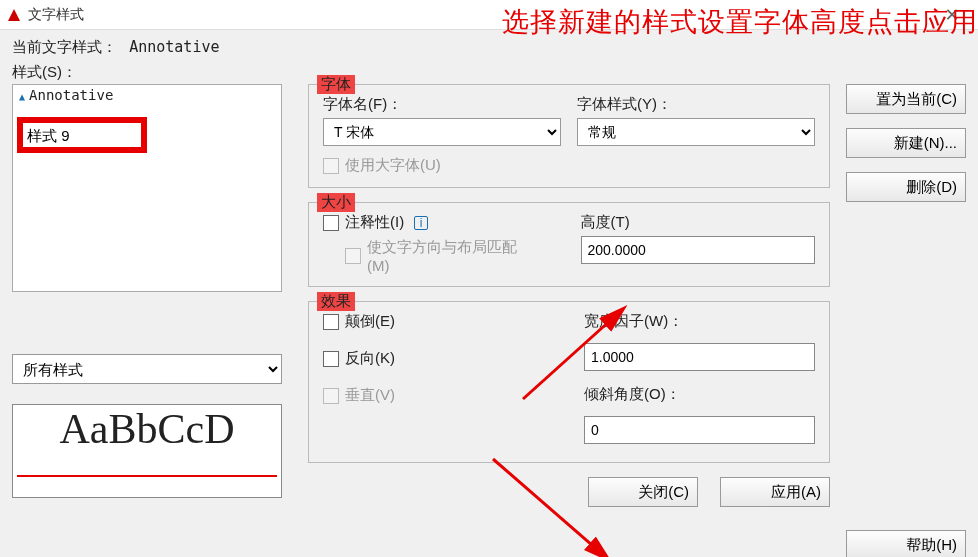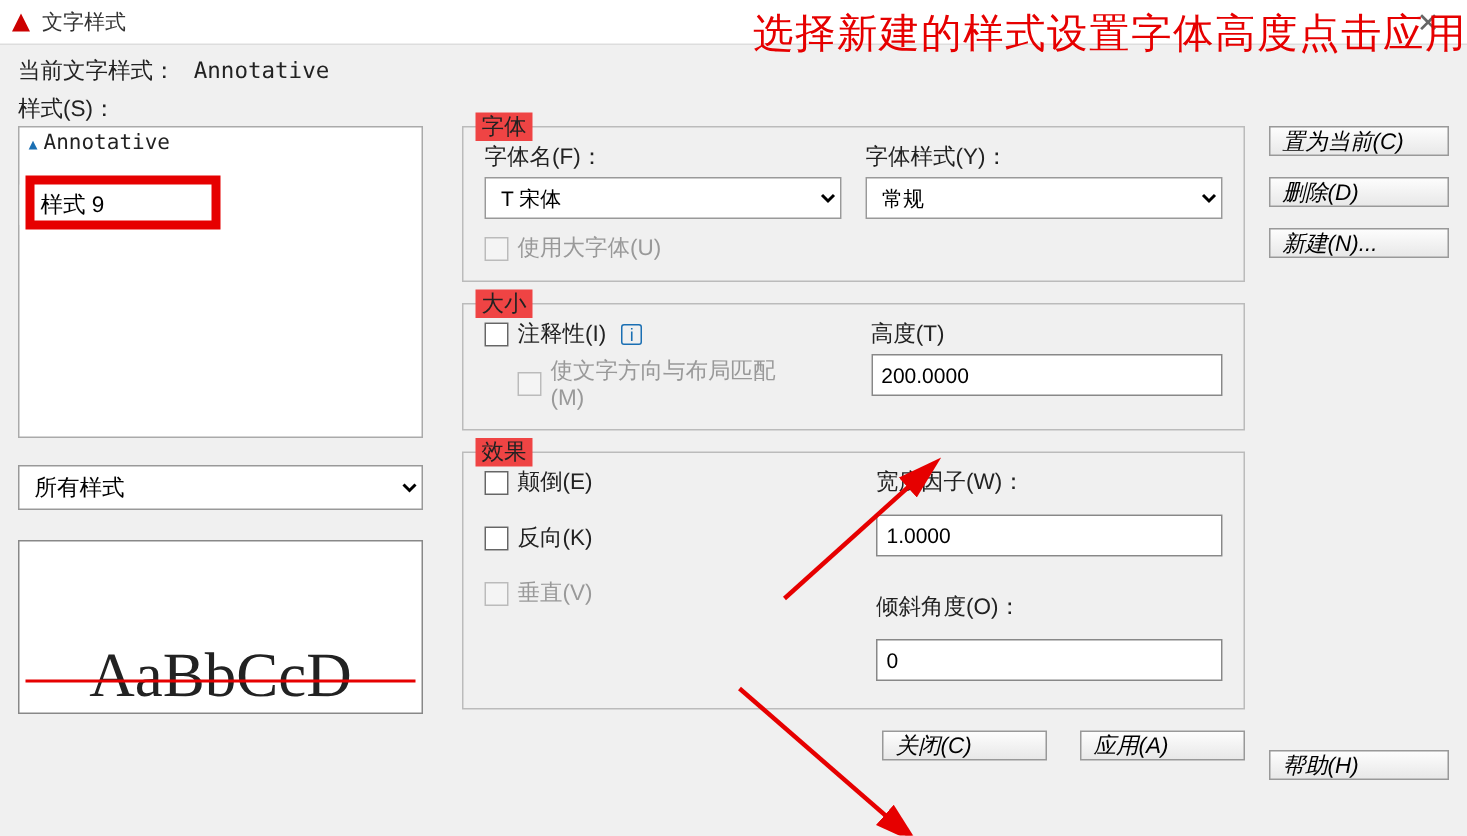--- a/index.html
+++ b/index.html
@@ -96,29 +96,30 @@
 }
 .filter-row {
   margin-top: 18px;
 }
 .filter-select {
   width: 270px; height: 30px;
   font-size: 15px;
   padding: 2px 6px;
   background: #fff;
   border: 1px solid #999;
+  margin-top: 44px;
 }
 .preview {
   margin-top: 20px;
-  width: 270px; height: 116px;
+  width: 270px; height: 94px;
   border: 1px solid #888;
   background: #fff;
   position: relative;
   display: flex;
-  align-items: flex-end;
+  align-items: flex-start;
   justify-content: center;
 }
 .preview-text {
   font-family: "Times New Roman", "SimSun", serif;
   font-size: 42px;
   color: #222;
 }
 .preview .redline {
   position: absolute;
   left: 4px; right: 4px; bottom: 20px;
@@ -205,28 +206,27 @@
   display: flex; flex-direction: column; gap: 18px;
 }
 .effects-right {
   display: flex; flex-direction: column; gap: 8px;
 }
 
 .rightcol {
   display: flex; flex-direction: column; gap: 14px;
 }
 .btn {
-  height: 20px;
+  height: 30px;
   background: linear-gradient(#fdfdfd,#e8e8e8);
   border: 1px solid #999;
   font-size: 15px;
   padding: 0 8px;
   cursor: pointer;
-  text-align: left;
-  font-style: italic;
+  text-align: right;
 }
 
 .bottom-btns {
   display: flex;
   gap: 22px;
   justify-content: flex-end;
   margin-top: 12px;
 }
 .bottom-btns .btn { width: 110px; }
 
@@ -333,21 +333,21 @@
               <span>反向(K)</span>
             </div>
             <div class="checkbox-row disabled">
               <span class="chk disabled"></span>
               <span>垂直(V)</span>
             </div>
           </div>
           <div class="effects-right">
             <span class="lbl-sm">宽度因子(W)：</span>
             <input class="textinput" value="1.0000" style="">
-            <span class="lbl-sm" style="margin-top:16px">倾斜角度(O)：</span>
+            <span class="lbl-sm" style="margin-top:6px">倾斜角度(O)：</span>
             <input class="textinput" value="0" style="">
           </div>
         </div>
       </div>
 
       <div class="bottom-btns">
         <button class="btn">关闭(C)</button>
         <button class="btn">应用(A)</button>
       </div>
 
@@ -364,19 +364,19 @@
             <marker id="ah2" markerWidth="10" markerHeight="10" refX="8" refY="3" orient="auto">
               <path d="M0,0 L0,6 L10,3 z" fill="#e60000"></path>
             </marker>
           </defs>
         <line x1="5" y1="5" x2="120" y2="105" stroke="#e60000" stroke-width="3" marker-end="url(#ah2)"></line>
       </svg>
     </div>
 
     <div class="rightcol">
       <button class="btn">置为当前(C)</button>
+      <button class="btn">新建(N)...</button>
       <button class="btn">删除(D)</button>
-      <button class="btn">新建(N)...</button>
       <div style="flex:1"></div>
       <button class="btn" style="margin-top:300px">帮助(H)</button>
     </div>
   </div>
 </div>
 
 </body></html>

